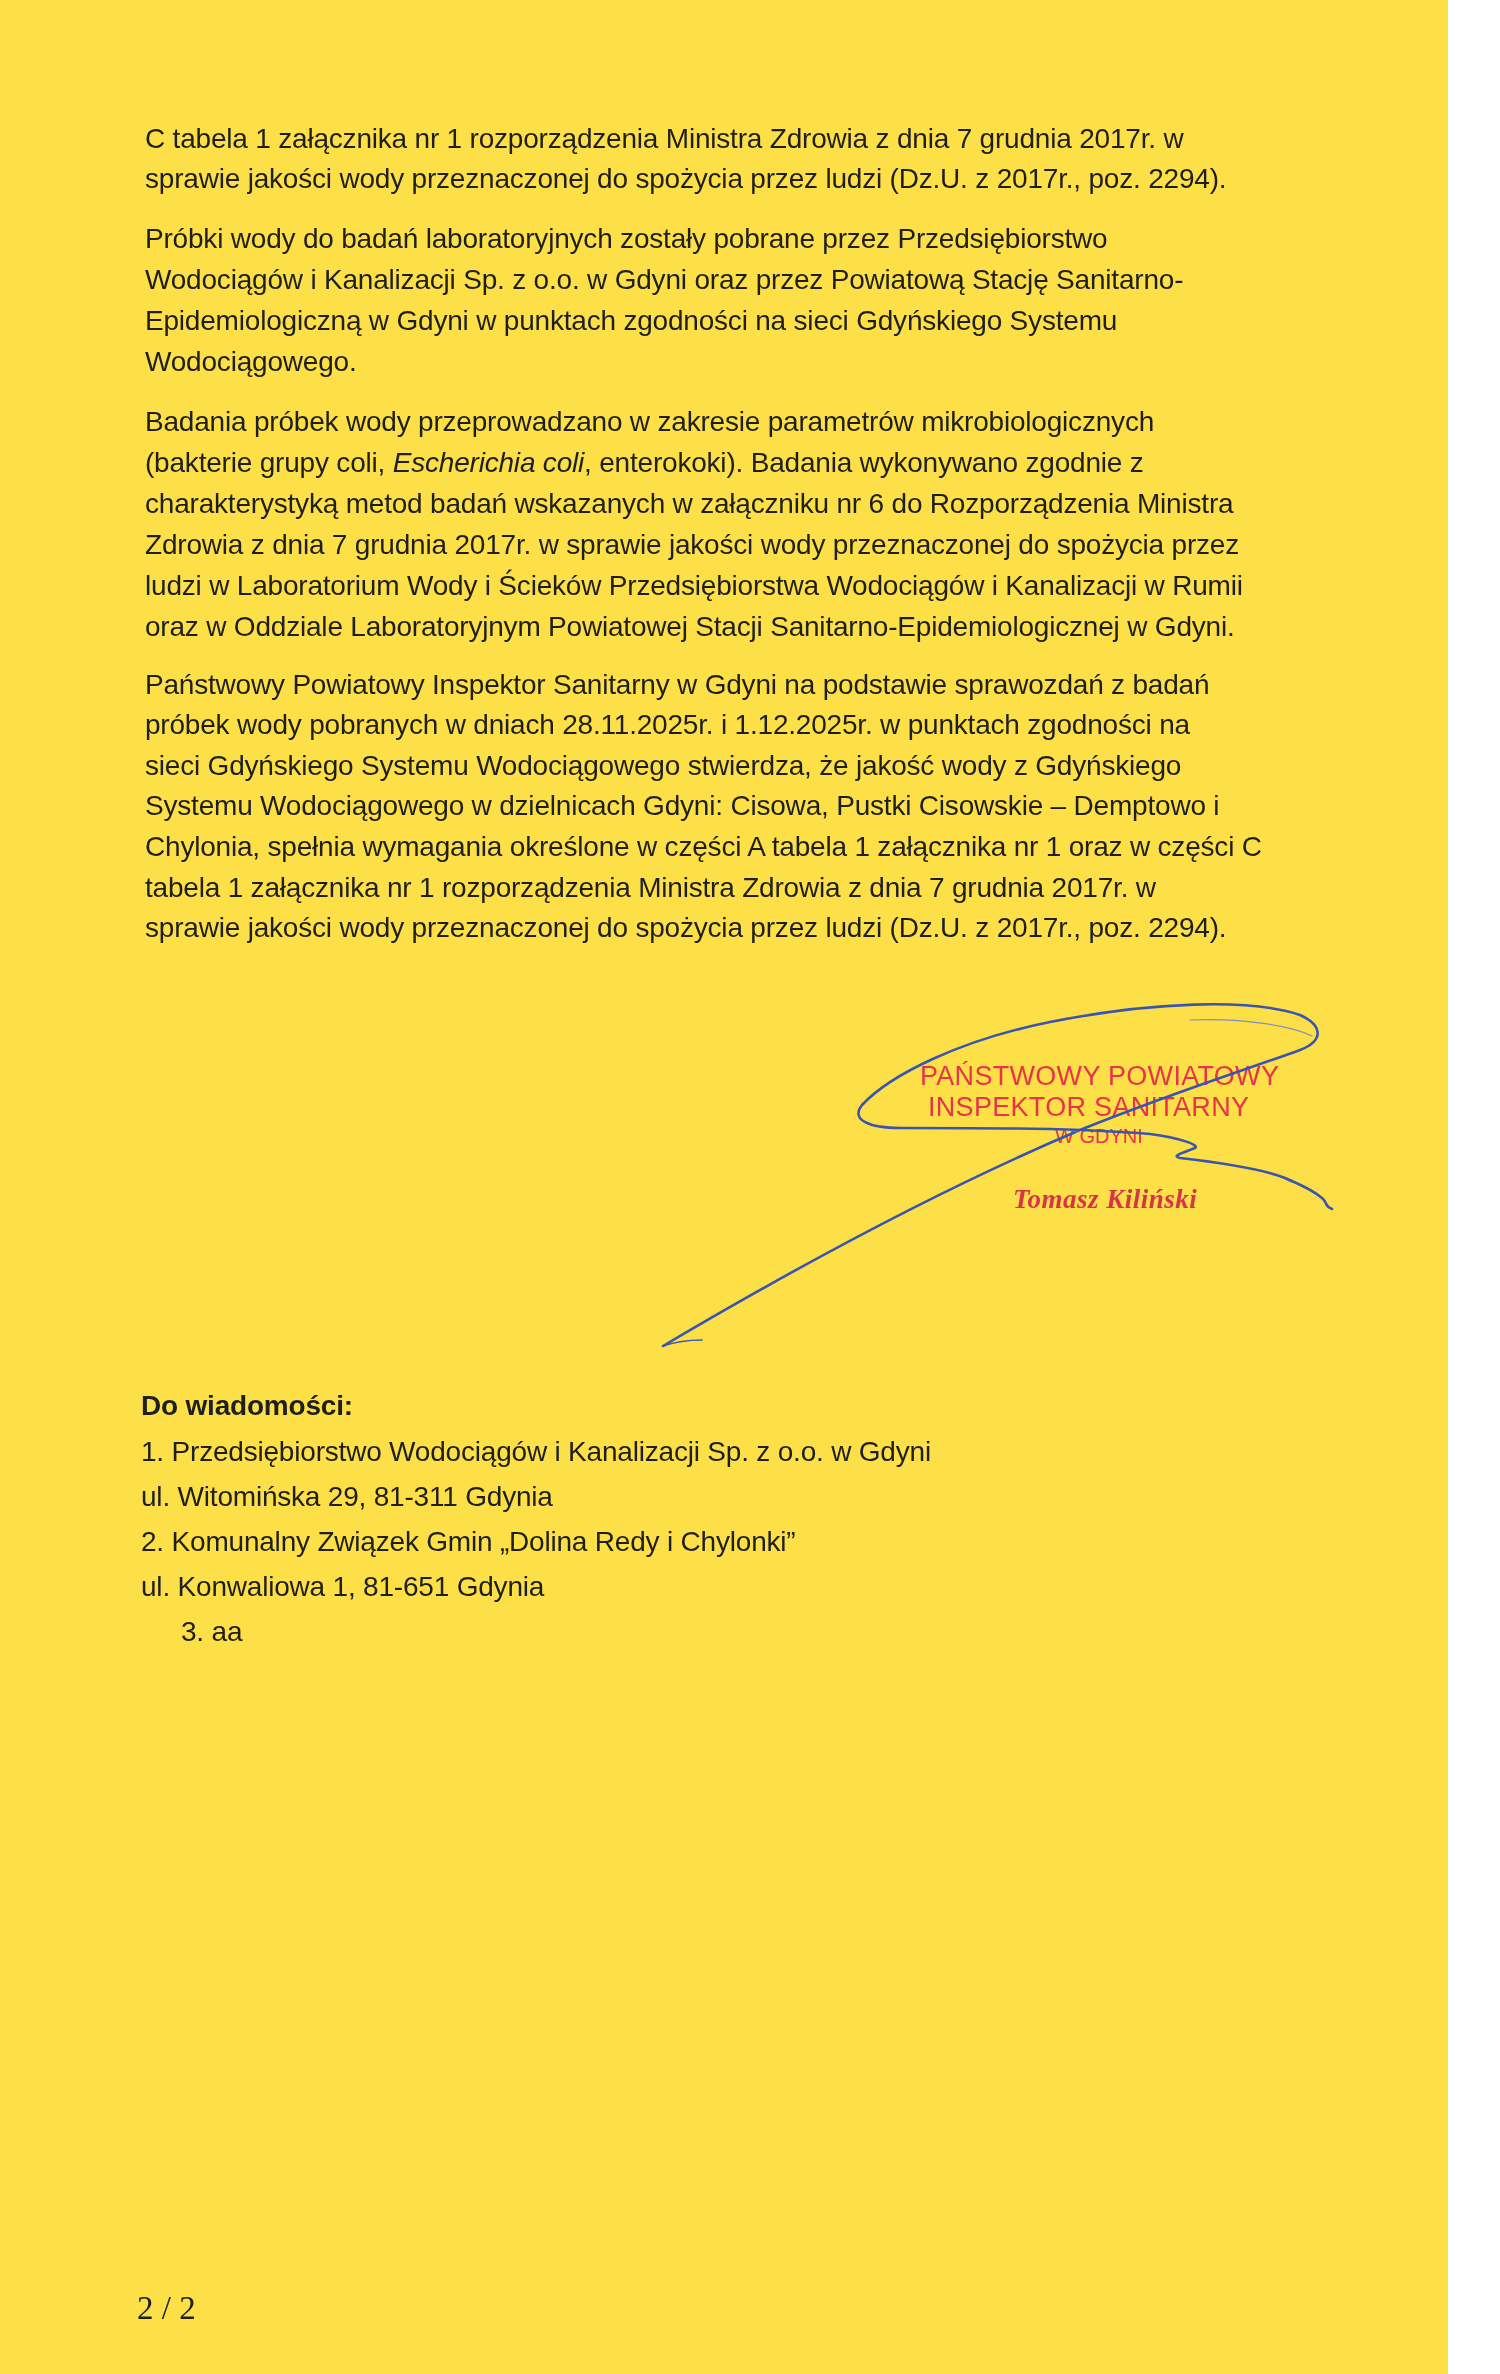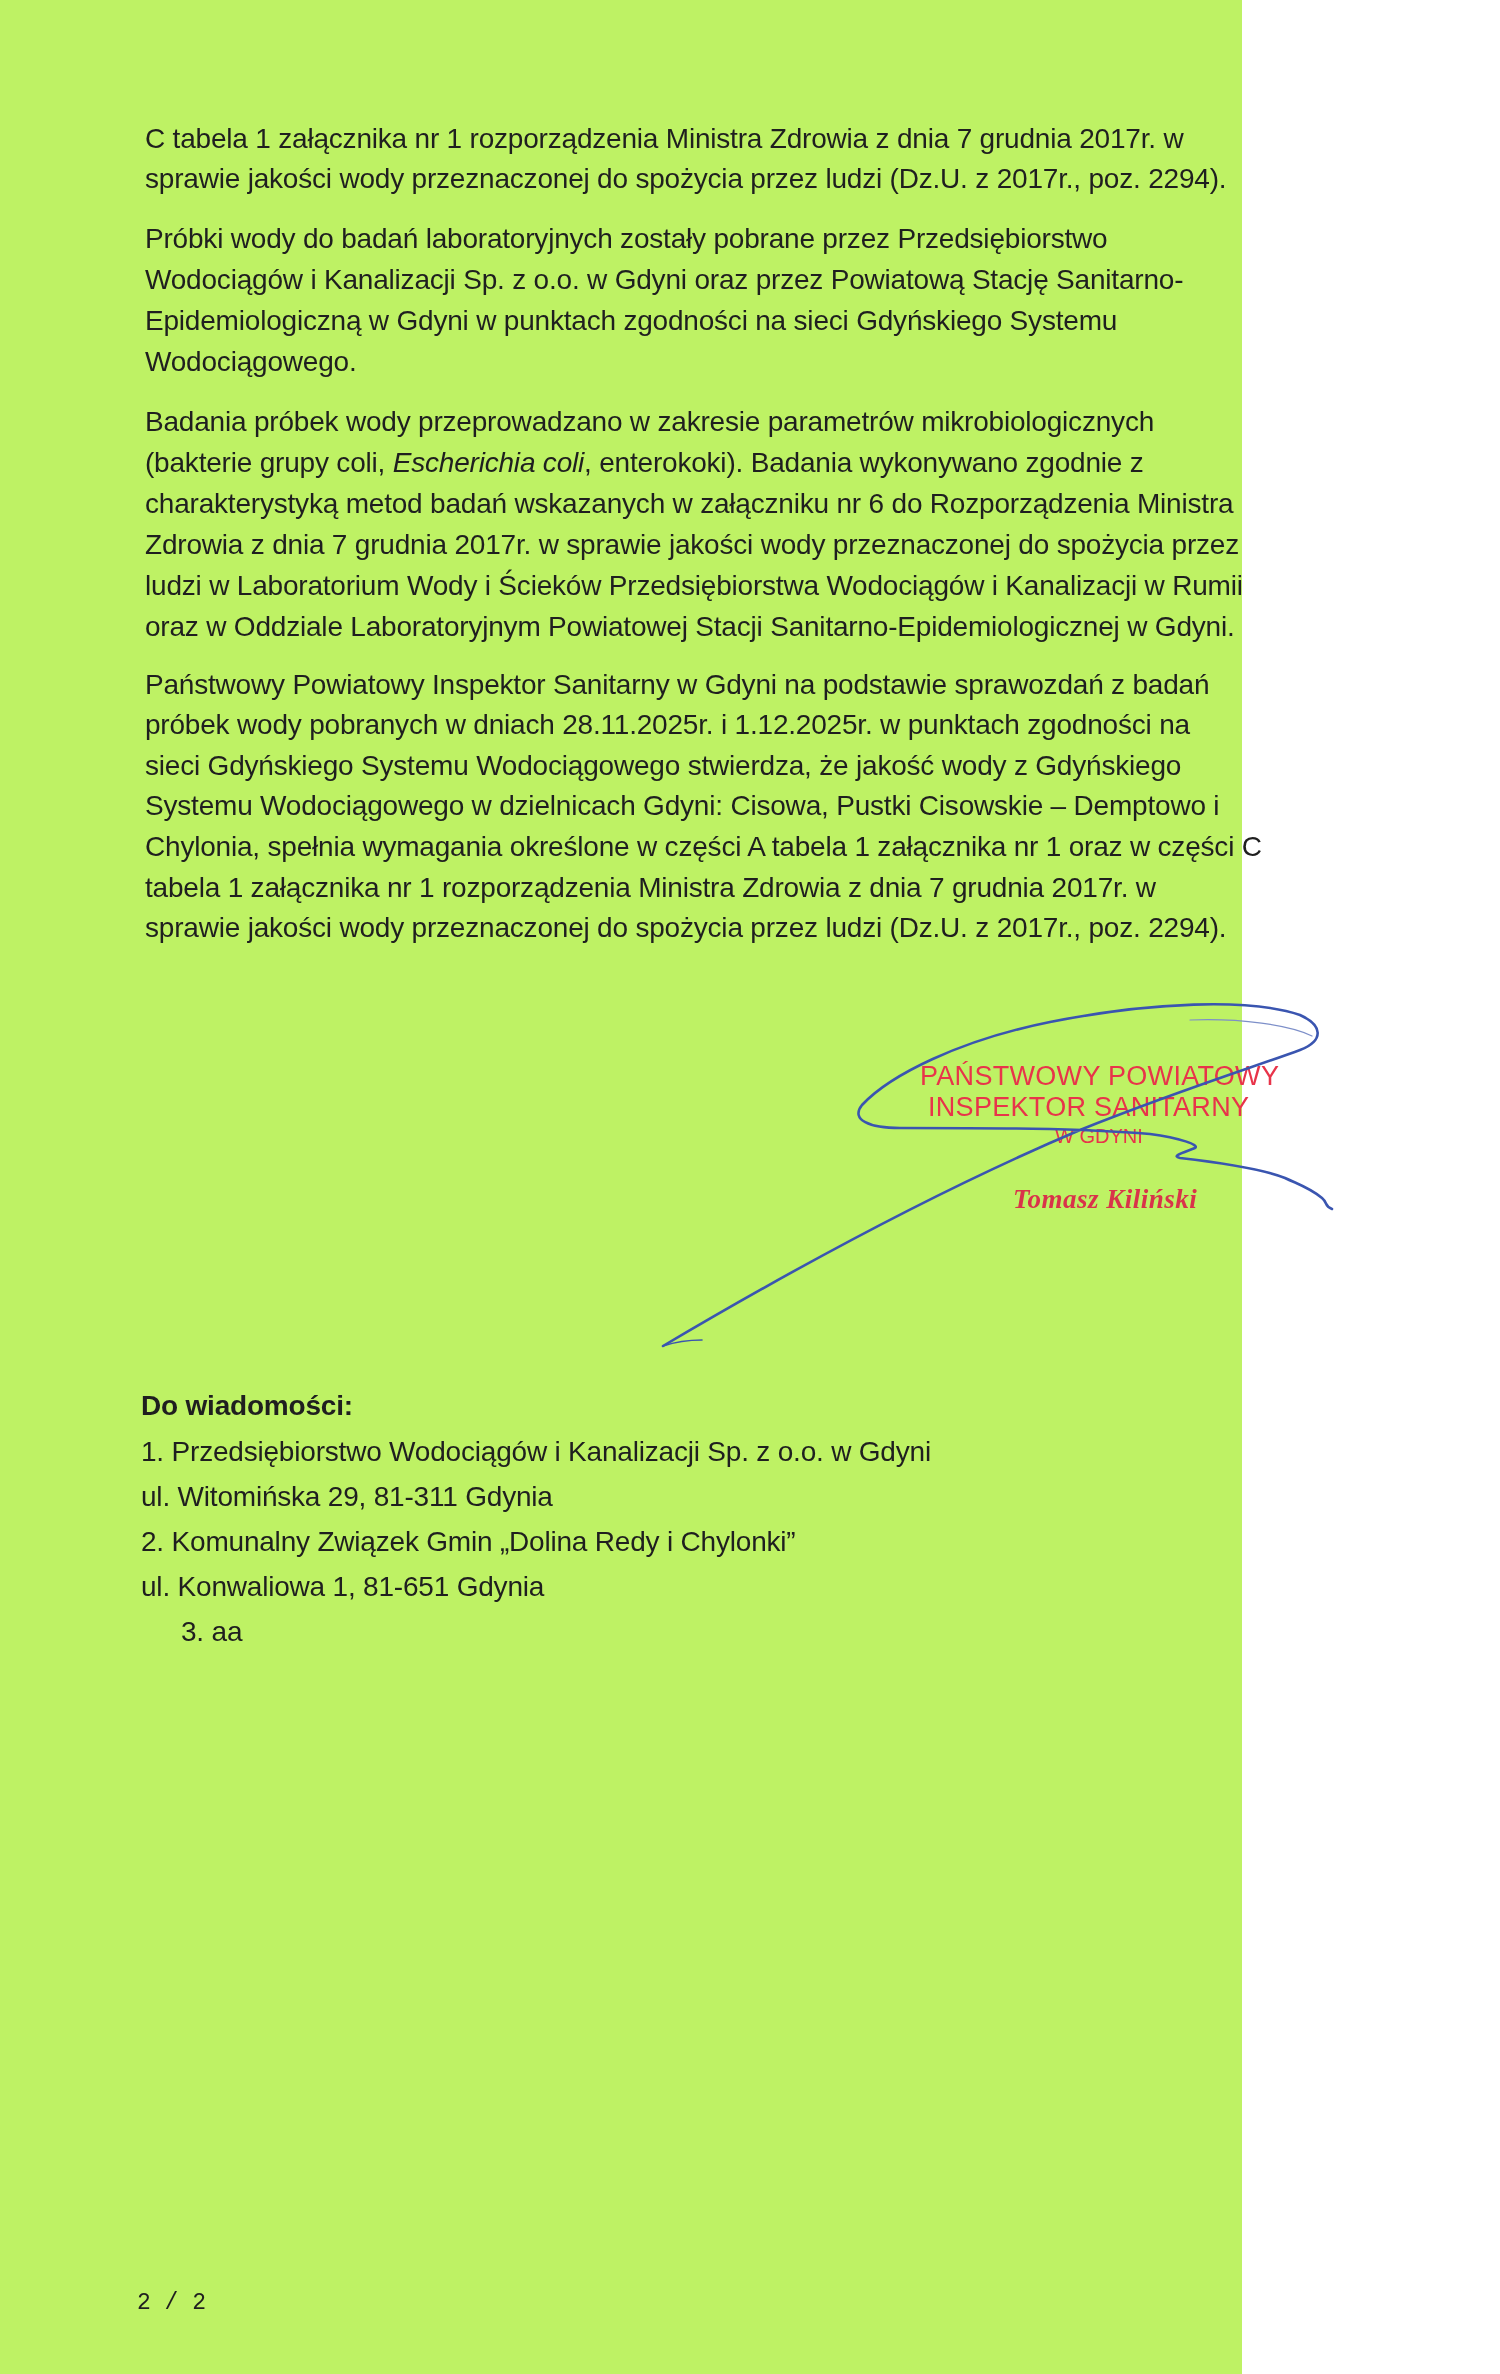--- a/index.html
+++ b/index.html
@@ -1,34 +1,34 @@
 <!DOCTYPE html>
 <html><head>
 <meta charset="utf-8">
 <style>
   html, body { margin: 0; padding: 0; background: #ffffff; }
   body { width: 1500px; height: 2374px; position: relative; overflow: hidden; }
-  .page { position: absolute; left: 0; top: 0; width: 1242px; height: 2374px; background: #bef264; }
+  .page { position: absolute; left: 0; top: 0; width: 1448px; height: 2374px; background: #fde047; }
   .line {
     position: absolute; left: 145px; white-space: nowrap;
     font-family: "Liberation Sans", sans-serif; font-size: 28px; color: #1f1f1f;
     line-height: 1; letter-spacing: -0.2px;
   }
   .line i { }
   .heading { font-weight: bold; }
   .stamp {
     position: absolute; font-family: "Liberation Sans", sans-serif; color: #e8344a;
     white-space: nowrap; line-height: 1; font-size: 27px;
   }
   .stamp-name {
     position: absolute; font-family: "Liberation Serif", serif; font-style: italic; font-weight: bold;
     color: #d9334a; font-size: 27px; white-space: nowrap; line-height: 1; letter-spacing: 0.5px; margin-left: 6px;
   }
   .sig { position: absolute; left: 0; top: 0; width: 1500px; height: 2374px; pointer-events: none; }
-  .pagenum { position: absolute; left: 137px; top: 2292px; font-family: Liberation Mono, monospace; font-size: 23px; color: #1f1f1f; line-height: 1; }
+  .pagenum { position: absolute; left: 137px; top: 2292px; font-family: Liberation Serif, serif; font-size: 33px; color: #1f1f1f; line-height: 1; }
 </style>
 </head>
 <body>
 
 <div class="page">
 
   <div class="line" style="top:125px">C tabela 1 załącznika nr 1 rozporządzenia Ministra Zdrowia z dnia  7 grudnia 2017r. w</div>
   <div class="line" style="top:165px">sprawie jakości wody przeznaczonej do spożycia przez ludzi (Dz.U. z 2017r., poz. 2294).</div>
 
   <div class="line" style="top:225px">Próbki wody do badań laboratoryjnych zostały pobrane przez Przedsiębiorstwo</div>

